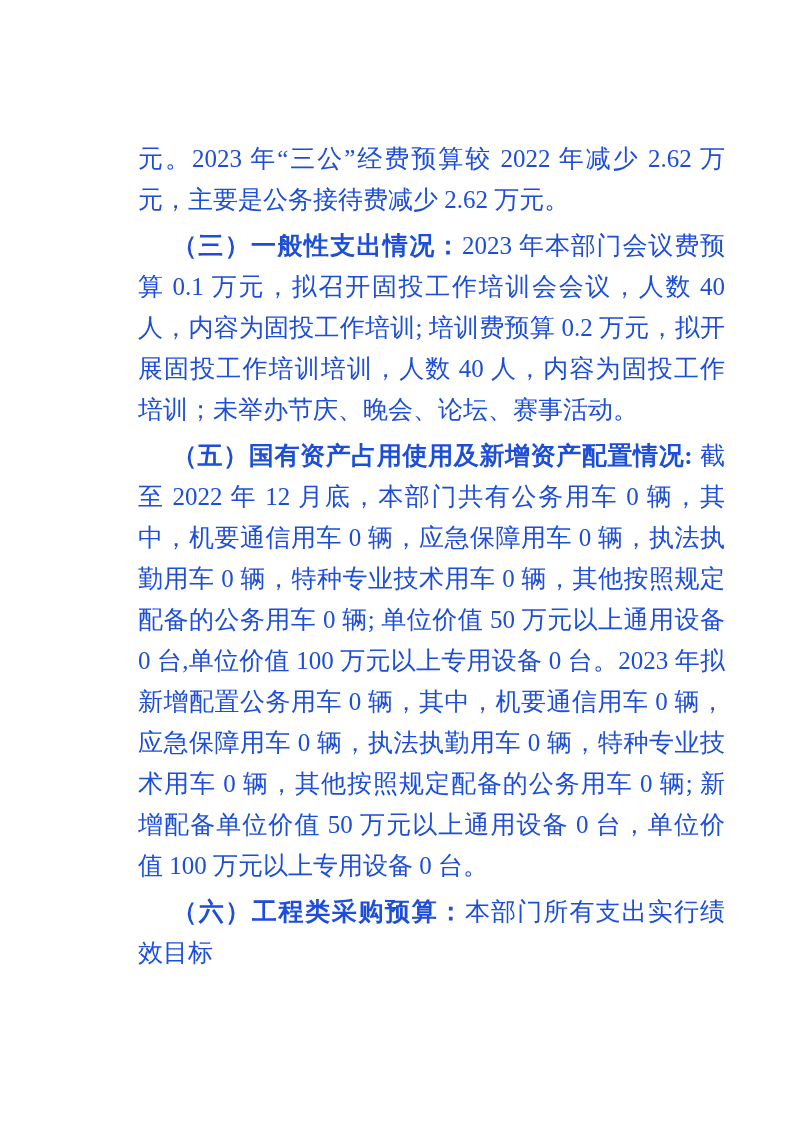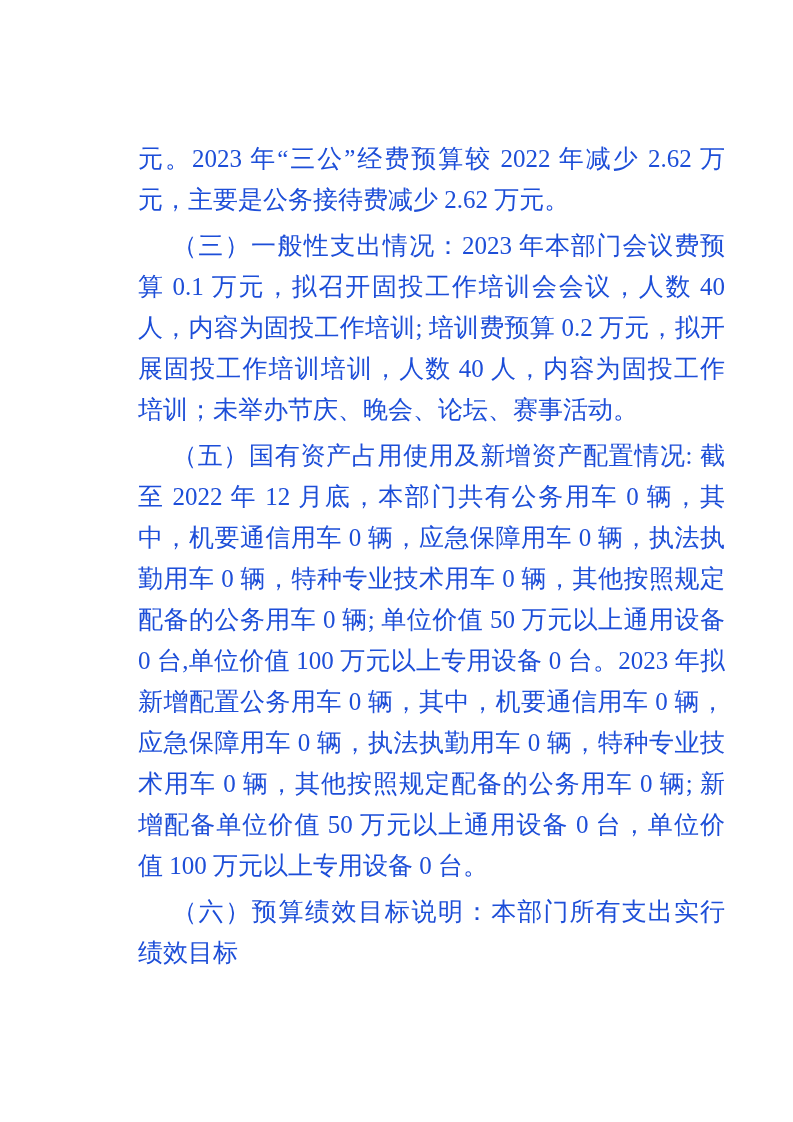--- a/index.html
+++ b/index.html
@@ -34,33 +34,33 @@
     margin-left: 35px;
   }
   .para {
     margin: 0 0 5px 0;
     padding: 0;
   }
   .para.indent {
     text-indent: 34px;
   }
   .para b {
-    font-weight: 400;
+    font-weight: 700;
     letter-spacing: 0.5px;
   }
 </style>
 </head>
 <body>
 
 <div class="page">
   <div class="text-block">
 
     <p class="para"><b></b><span>元。2023 年“三公”经费预算较 2022 年减少 2.62 万元，主要是公务接待费减少 2.62 万元。</span></p>
 
     <p class="para indent"><b>（三）一般性支出情况：</b><span>2023 年本部门会议费预算 0.1 万元，拟召开固投工作培训会会议，人数 40 人，内容为固投工作培训; 培训费预算 0.2 万元，拟开展固投工作培训培训，人数 40 人，内容为固投工作培训；未举办节庆、晚会、论坛、赛事活动。</span></p>
 
 
     <p class="para indent"><b>（五）国有资产占用使用及新增资产配置情况: </b><span>截至 2022 年 12 月底，本部门共有公务用车 0 辆，其中，机要通信用车 0 辆，应急保障用车 0 辆，执法执勤用车 0 辆，特种专业技术用车 0 辆，其他按照规定配备的公务用车 0 辆; 单位价值 50 万元以上通用设备 0 台,单位价值 100 万元以上专用设备 0 台。2023 年拟新增配置公务用车 0 辆，其中，机要通信用车 0 辆，应急保障用车 0 辆，执法执勤用车 0 辆，特种专业技术用车 0 辆，其他按照规定配备的公务用车 0 辆; 新增配备单位价值 50 万元以上通用设备 0 台，单位价值 100 万元以上专用设备 0 台。</span></p>
 
-    <p class="para indent"><b>（六）预算绩效目标说明：</b><span>本部门所有支出实行绩效目标</span></p>
+    <p class="para indent"><b>（六）工程类采购预算：</b><span>本部门所有支出实行绩效目标</span></p>
 
   </div>
 </div>
 
 </body></html>

